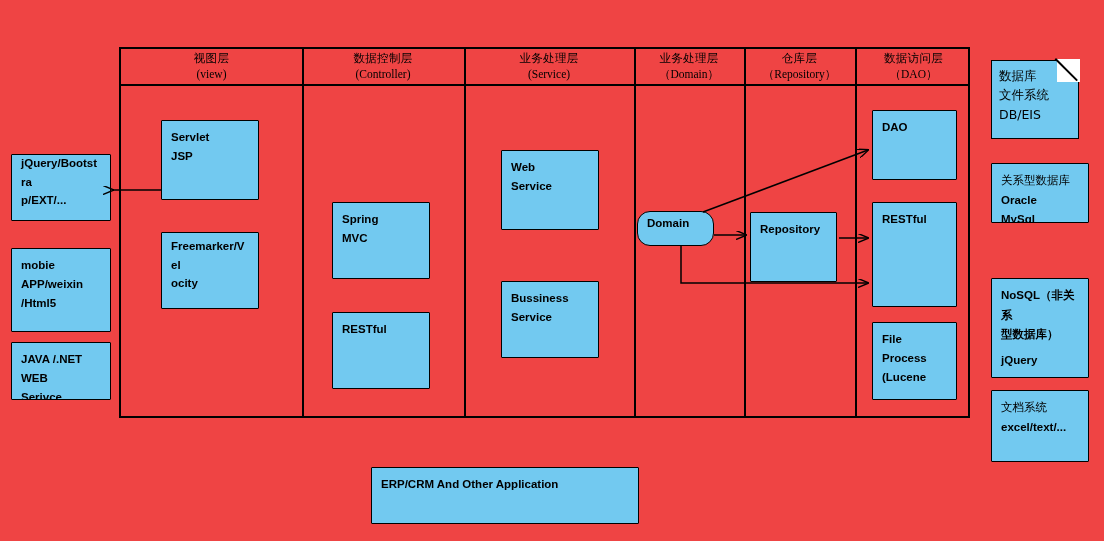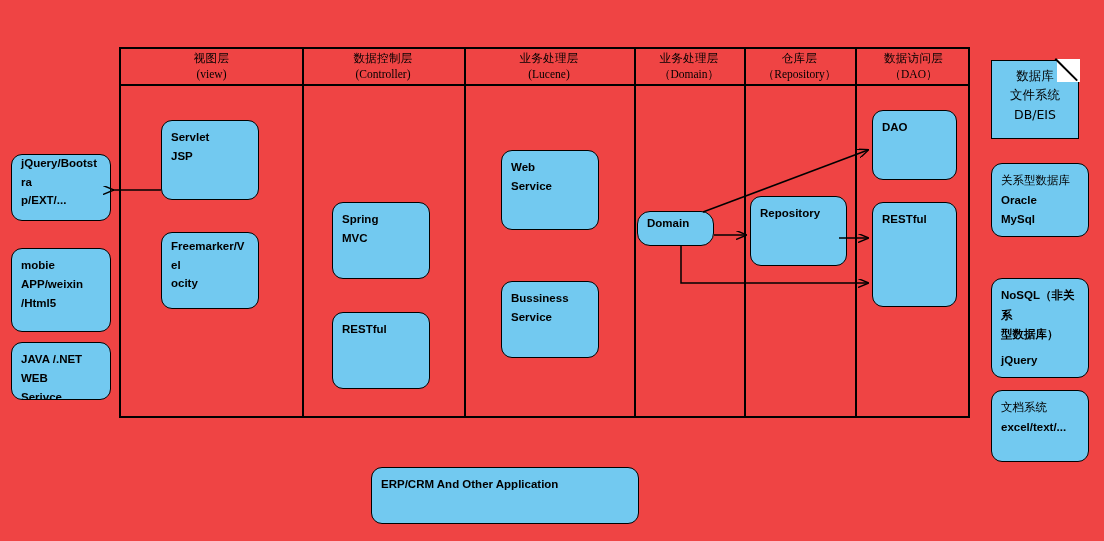--- a/index.html
+++ b/index.html
@@ -60,21 +60,21 @@
     white-space: nowrap;
   }
   .col-header .cn { letter-spacing: 0.3px; }
   .col-header .en { font-family: Liberation Serif, serif; }
 
   
   .node {
     position: absolute;
     background: #72C9F0;
     border: 1.6px solid #000000;
-    border-radius: 11px;
+    border-radius: 1px;
     box-sizing: border-box;
     font-size: 11.5px;
     font-weight: bold;
     color: #000000;
     line-height: 1.65;
     padding: 7px 9px 0 9px;
     word-wrap: break-word;
     overflow: hidden;
   }
   .node.v-center {
@@ -131,21 +131,20 @@
     top: -1px;
     width: 31px;
     height: 1.6px;
     background: #000000;
     transform: rotate(45deg);
     transform-origin: 0 0;
   }
   .note .note-text {
     position: relative;
     z-index: 2;
-    text-align: center;
   }
 
   
   #connectors {
     position: absolute;
     left: 0;
     top: 0;
     width: 1104px;
     height: 541px;
     pointer-events: none;
@@ -168,21 +167,21 @@
     <div class="col-header" style="left:0px;   width:181px">
       <span class="cn">视图层</span>
       <span class="en">(view)</span>
     </div>
     <div class="col-header" style="left:181px; width:162px">
       <span class="cn">数据控制层</span>
       <span class="en">(Controller)</span>
     </div>
     <div class="col-header" style="left:343px; width:170px">
       <span class="cn">业务处理层</span>
-      <span class="en">(Lucene)</span>
+      <span class="en">(Service)</span>
     </div>
     <div class="col-header" style="left:513px; width:110px">
       <span class="cn">业务处理层</span>
       <span class="en">（Domain）</span>
     </div>
     <div class="col-header" style="left:623px; width:111px">
       <span class="cn">仓库层</span>
       <span class="en">（Repository）</span>
     </div>
     <div class="col-header" style="left:734px; width:117px">
@@ -229,42 +228,47 @@
   </div>
   <div class="node" style="left:501px; top:281px; width:98px; height:77px">
     <div>Bussiness</div>
     <div>Service</div>
   </div>
 
   <div class="node v-center pill" style="left:637px; top:211px; width:77px; height:35px">
     <div>Domain</div>
   </div>
 
-  <div class="node" style="left:750px; top:196px; width:97px; height:70px">
+  <div class="node" style="left:750px; top:212px; width:87px; height:70px">
     <div>Repository</div>
   </div>
 
   <div class="node" style="left:872px; top:110px; width:85px; height:70px">
     <div>DAO</div>
   </div>
   <div class="node" style="left:872px; top:202px; width:85px; height:105px">
     <div>RESTful</div>
+  </div>
+  <div class="node" style="left:872px; top:322px; width:85px; height:78px">
+    <div>File</div>
+    <div>Process</div>
+    <div>(Lucene</div>
   </div>
 
   <div class="note" style="left:991px; top:60px; width:88px; height:79px">
     <div class="note-body"></div>
     <div class="note-fold"></div>
     <div class="note-text">
       <div>数据库</div>
       <div>文件系统</div>
       <div>DB/EIS</div>
     </div>
   </div>
 
-  <div class="node side" style="left:991px; top:163px; width:98px; height:74px">
+  <div class="node side" style="left:991px; top:163px; width:98px; height:60px">
     <div class="cjk">关系型数据库</div>
     <div>Oracle</div>
     <div>MySql</div>
   </div>
 
   <div class="node side" style="left:991px; top:278px; width:98px; height:100px">
     <div>NoSQL（非关系</div>
     <div>型数据库）</div>
     <div style="height:6px"></div>
     <div>jQuery</div>

